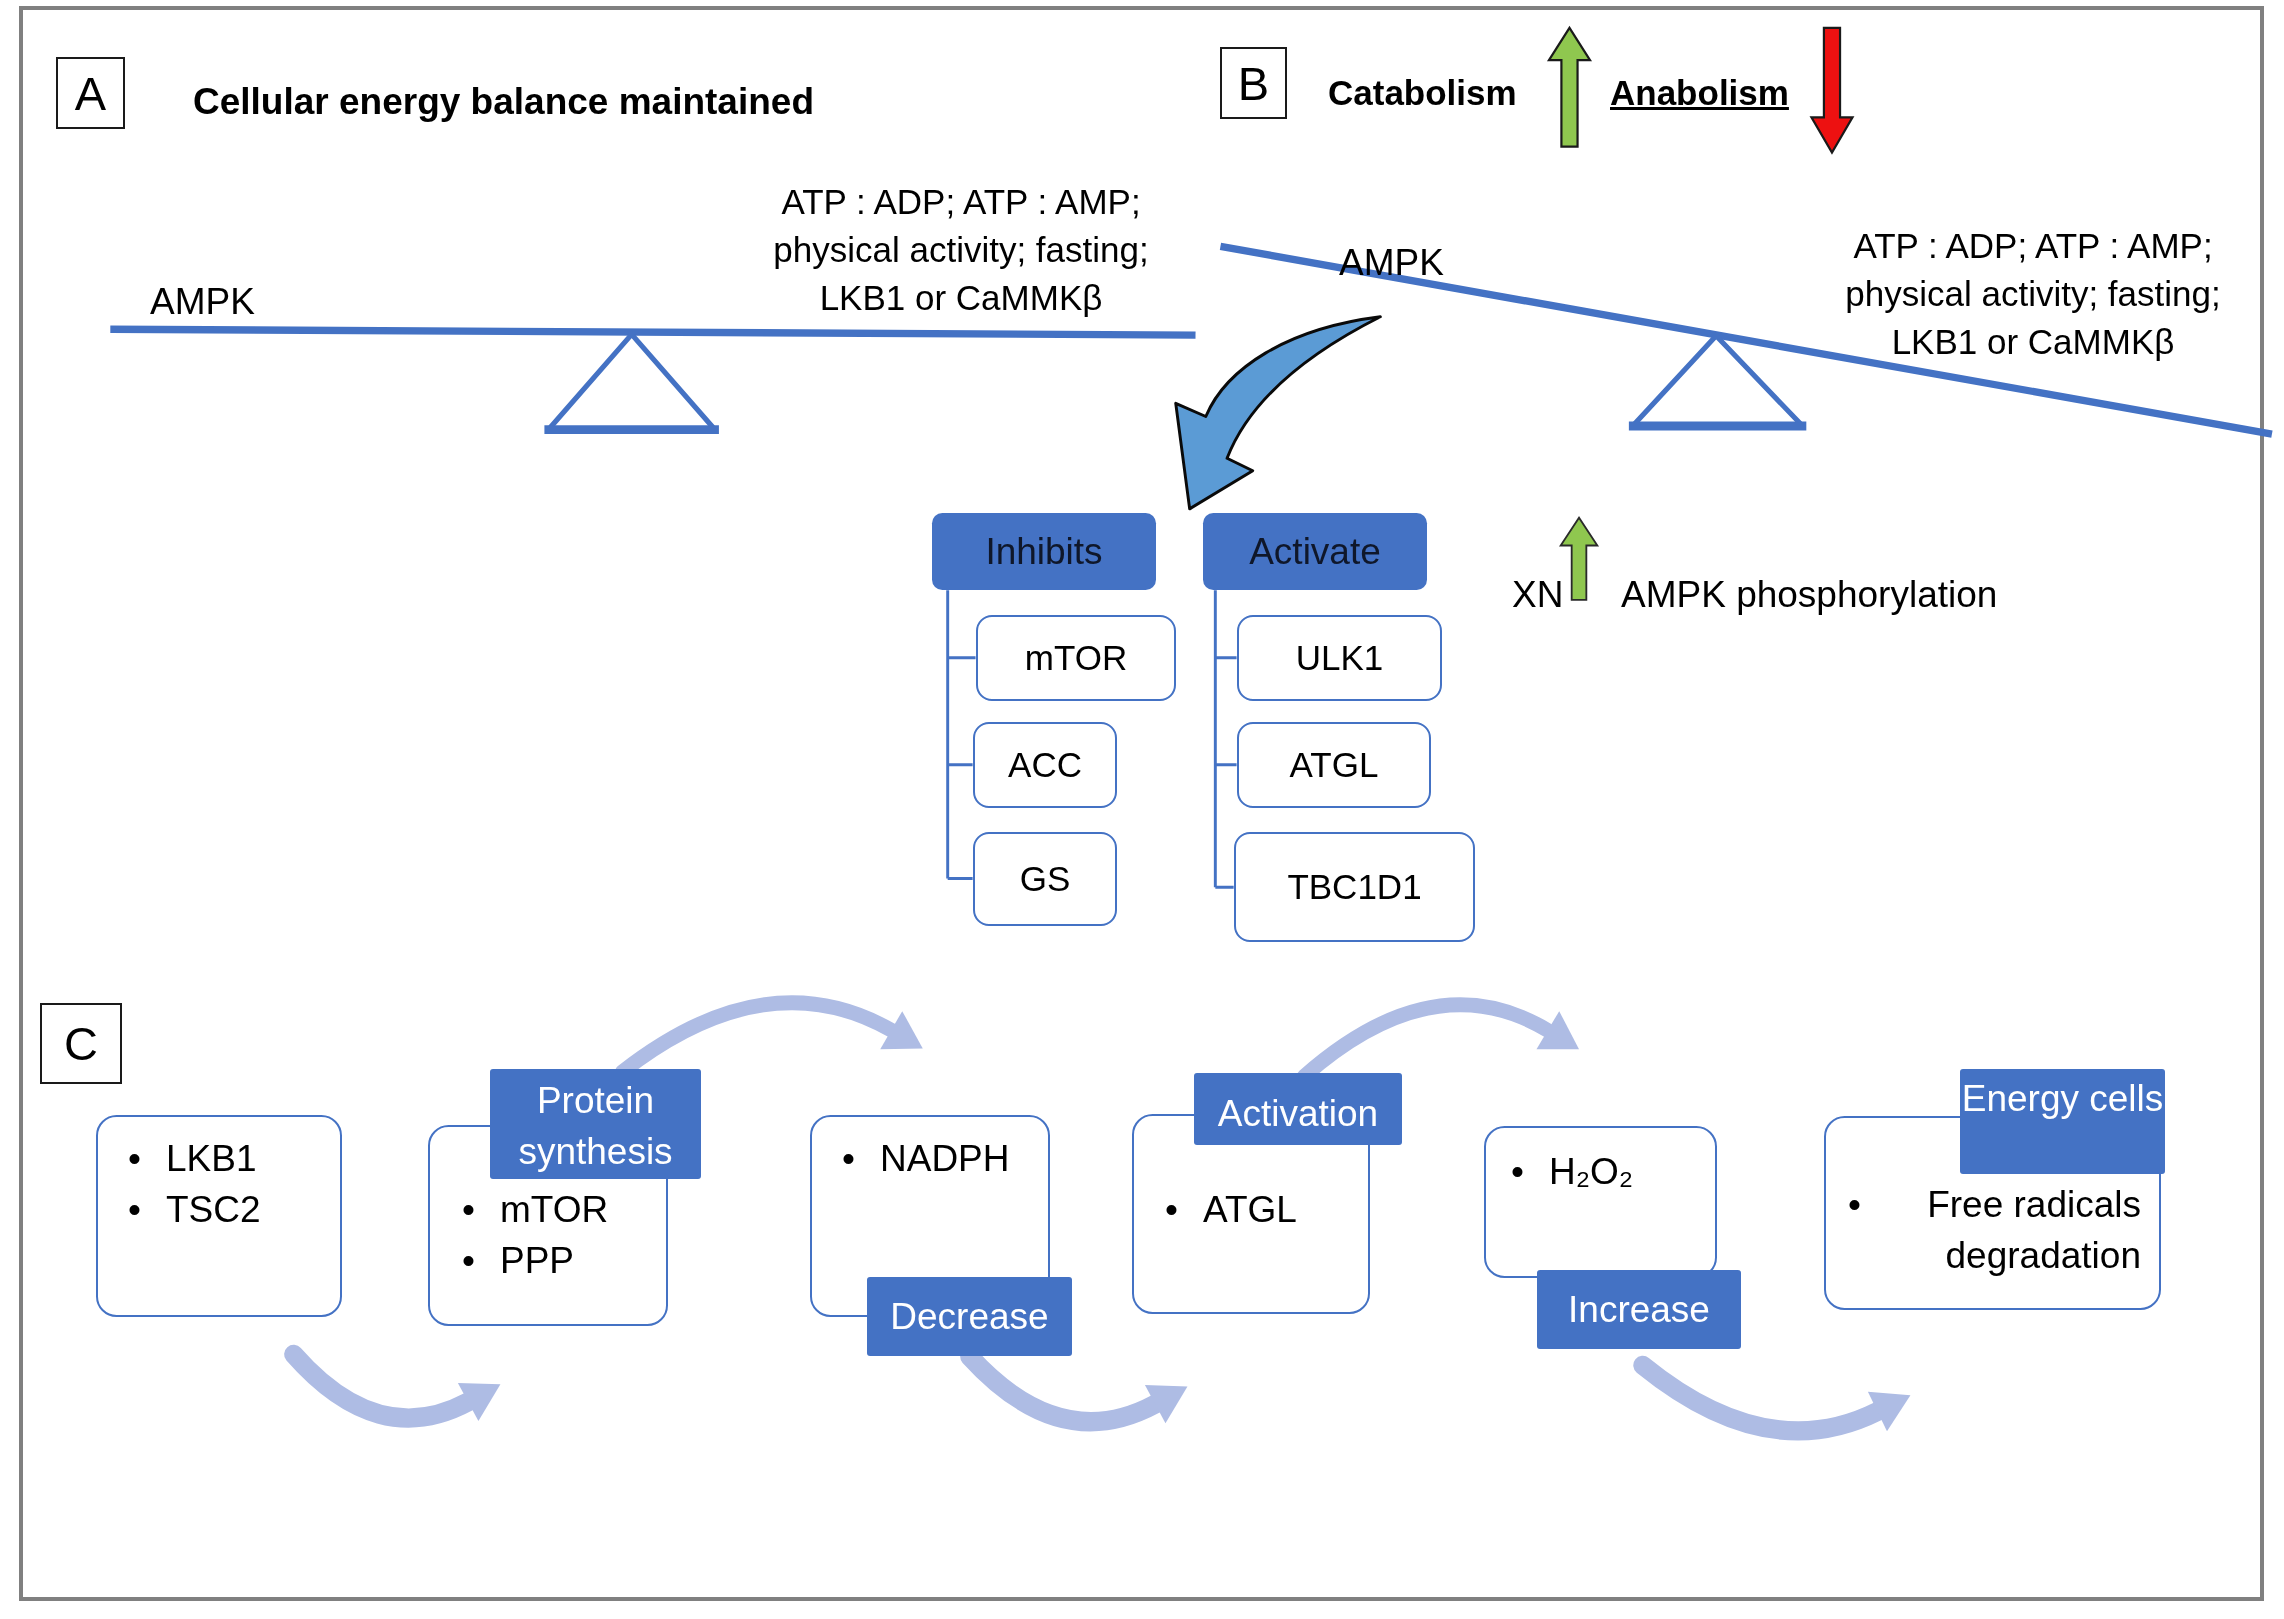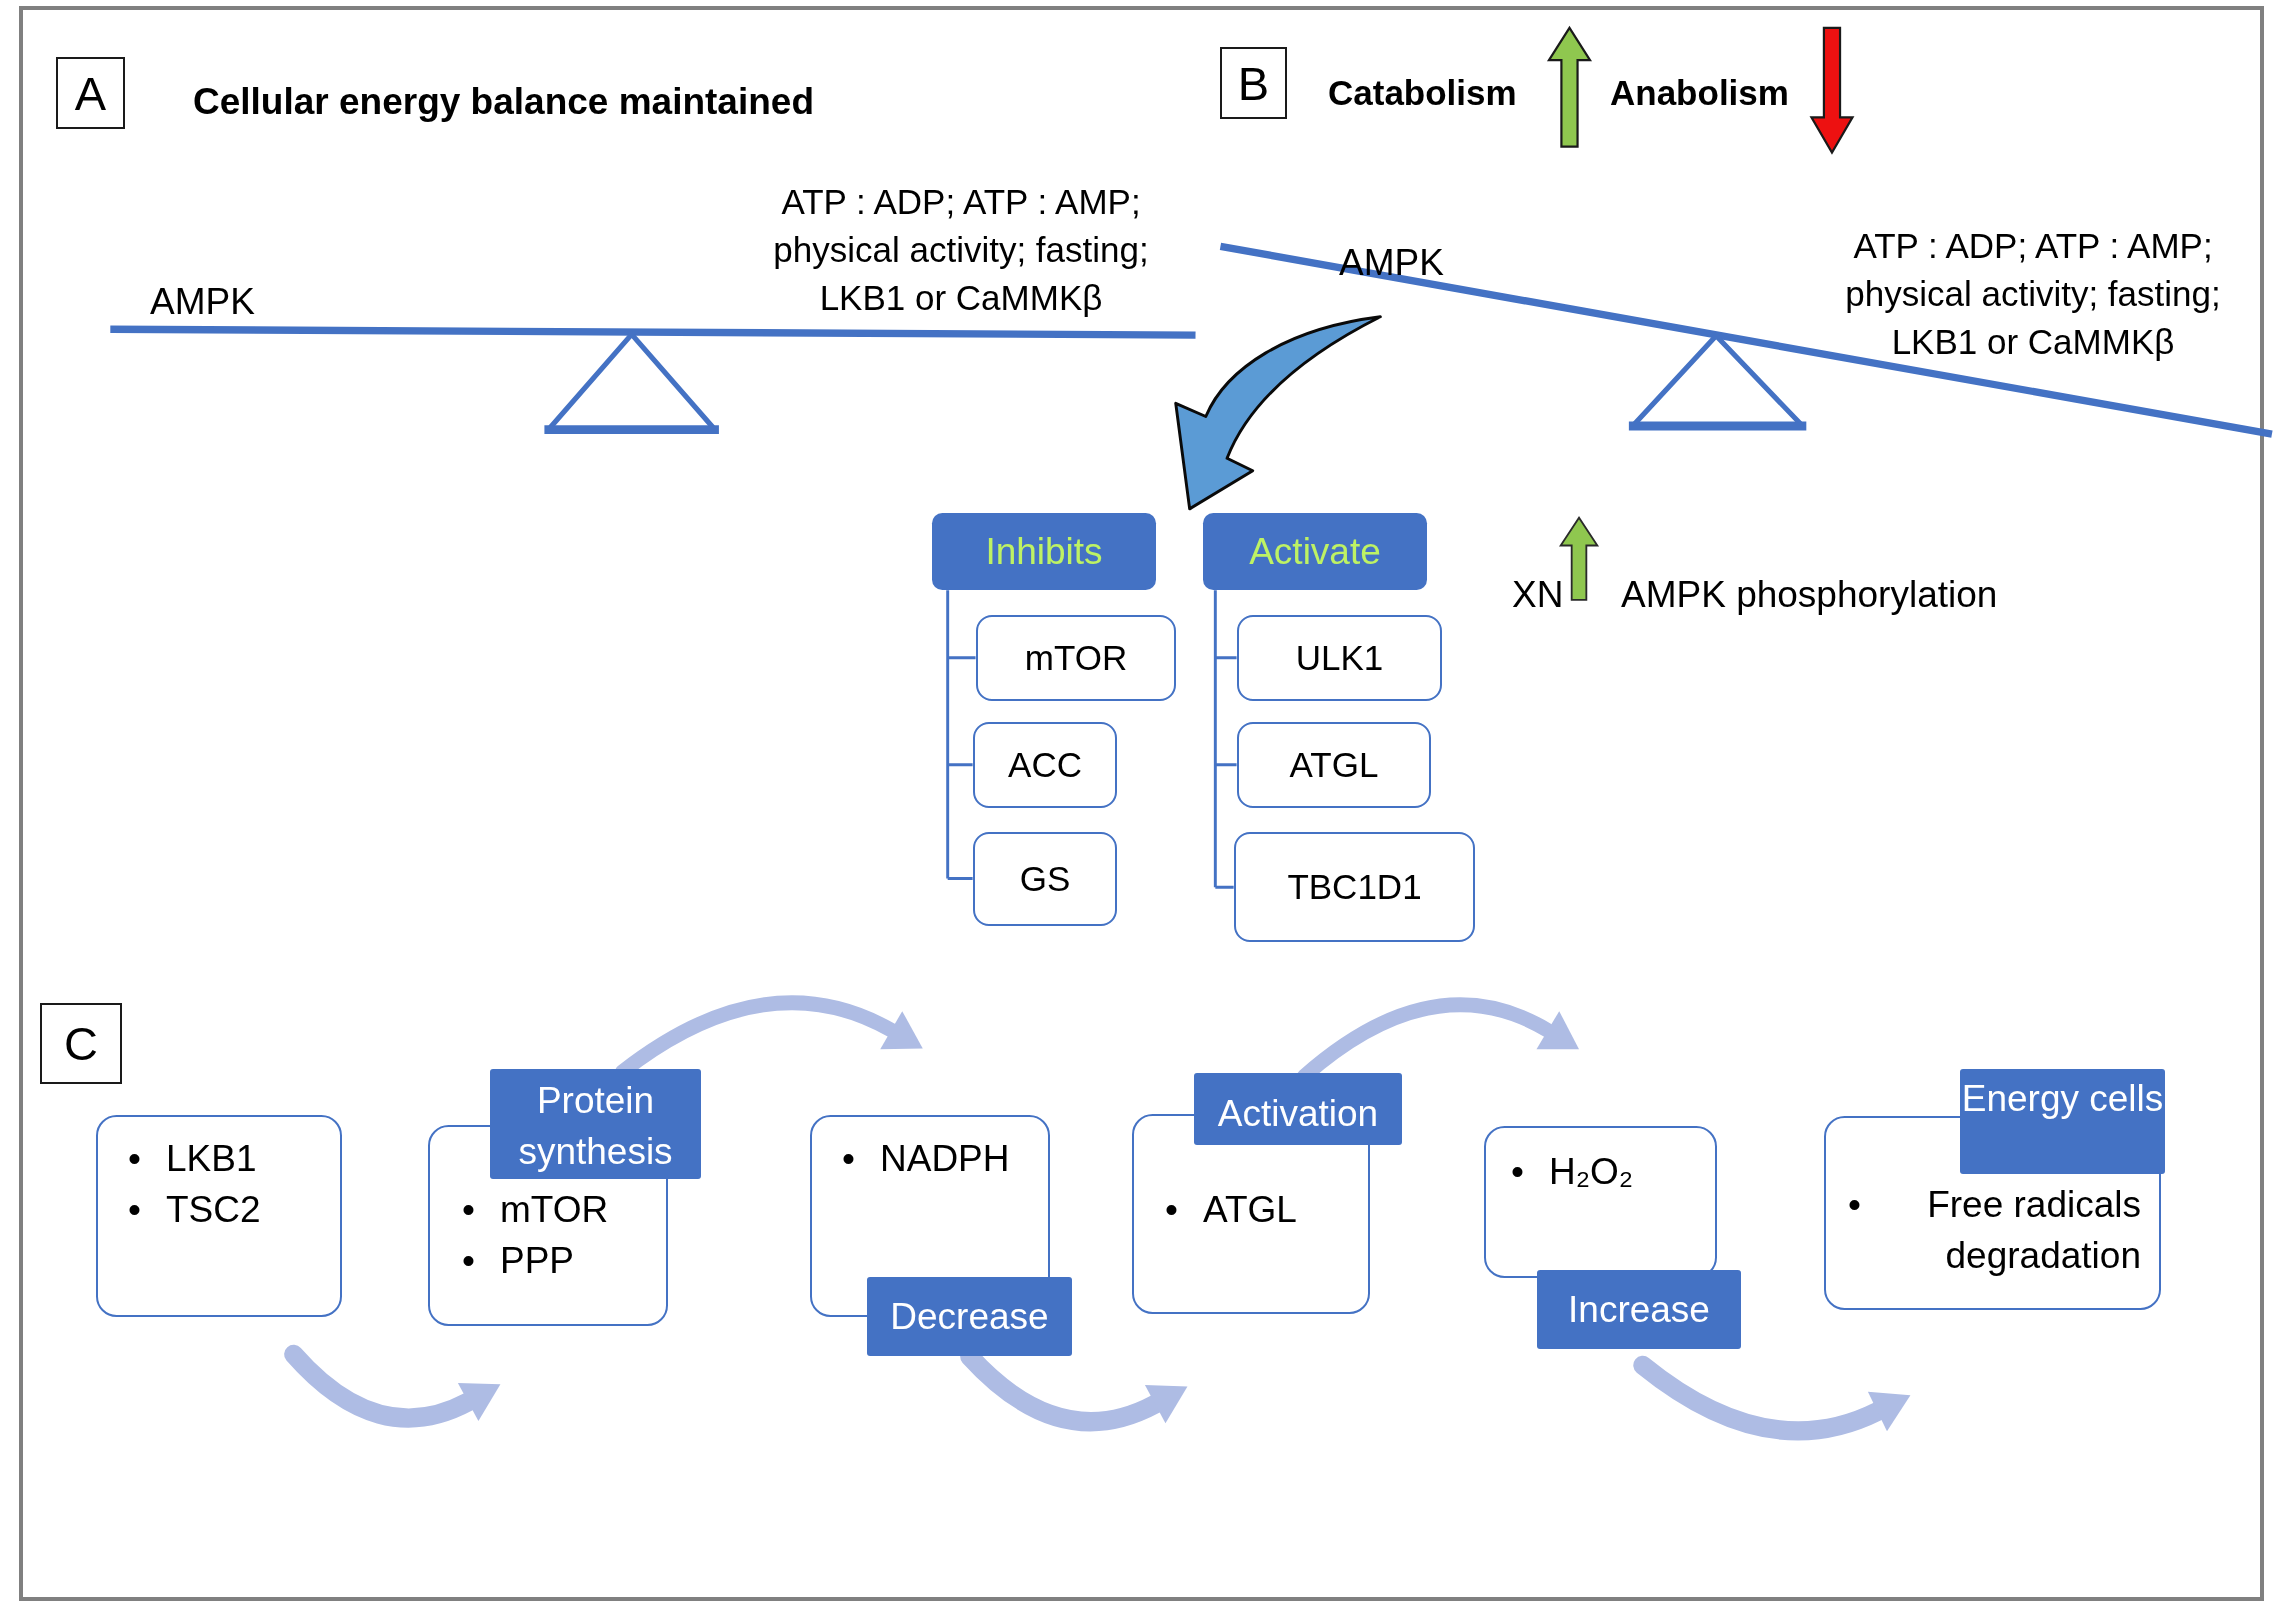--- a/index.html
+++ b/index.html
@@ -15,21 +15,21 @@
   .abs{position:absolute;z-index:2;}
   .panel-letter{
     box-sizing:border-box;border:2.2px solid #1a1a1a;background:#fff;
     font-size:47px;text-align:center;display:flex;align-items:center;justify-content:center;
   }
   .fig-title{font-size:37px;font-weight:bold;white-space:nowrap;}
   .plain-label{font-size:35px;white-space:nowrap;}
   .bold-label{font-size:35px;font-weight:bold;white-space:nowrap;}
   .factors{width:484px;text-align:center;font-size:35px;line-height:48px;}
   .blue-head{
-    background:var(--accent-blue,#4472C4);color:#bef264;border-radius:10.3px;
+    background:var(--accent-blue,#4472C4);color:#0f172a;border-radius:10.3px;
     font-size:37px;text-align:center;z-index:3;
   }
   .node-box{
     box-sizing:border-box;background:#fff;border:2.9px solid var(--accent-blue,#4472C4);
     border-radius:16px;font-size:35px;display:flex;align-items:center;justify-content:center;
     z-index:2;
   }
   .step-box{
     box-sizing:border-box;background:#fff;border:2.9px solid var(--accent-blue,#4472C4);
     border-radius:20.5px;z-index:2;
@@ -93,21 +93,21 @@
   <div class="abs fig-title" style="left:193px;top:81px;">Cellular energy balance maintained</div>
   <div class="abs plain-label" style="left:150px;top:281px;font-size:37px;">AMPK</div>
   <div class="abs factors" style="left:719px;top:178px;">
     <div>ATP : ADP; ATP : AMP;</div>
     <div>physical activity; fasting;</div>
     <div>LKB1 or CaMMKβ</div>
   </div>
 
   <div class="abs panel-letter" style="left:1220px;top:47px;width:67px;height:72px;">B</div>
   <div class="abs bold-label" style="left:1328px;top:73px;">Catabolism</div>
-  <div class="abs bold-label" style="left:1610px;top:73px;">Anabolism</div>
+  <div class="abs bold-label" style="left:1610px;top:73px;text-decoration:underline;">Anabolism</div>
   <div class="abs plain-label" style="left:1339px;top:242px;font-size:37px;">AMPK</div>
   <div class="abs factors" style="left:1791px;top:222px;">
     <div>ATP : ADP; ATP : AMP;</div>
     <div>physical activity; fasting;</div>
     <div>LKB1 or CaMMKβ</div>
   </div>
 
   <div class="abs blue-head" style="left:932px;top:513px;width:224px;height:77px;line-height:77px;">Inhibits</div>
   <div class="abs blue-head" style="left:1203px;top:513px;width:224px;height:77px;line-height:77px;">Activate</div>
 

